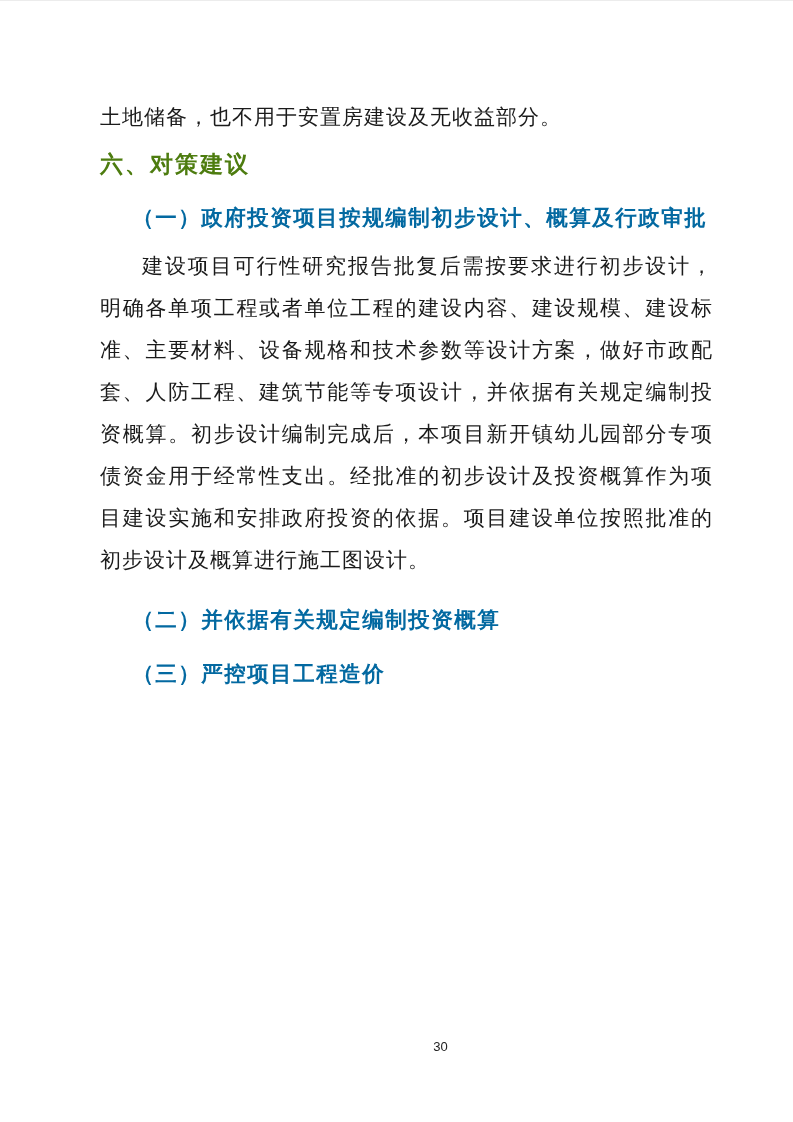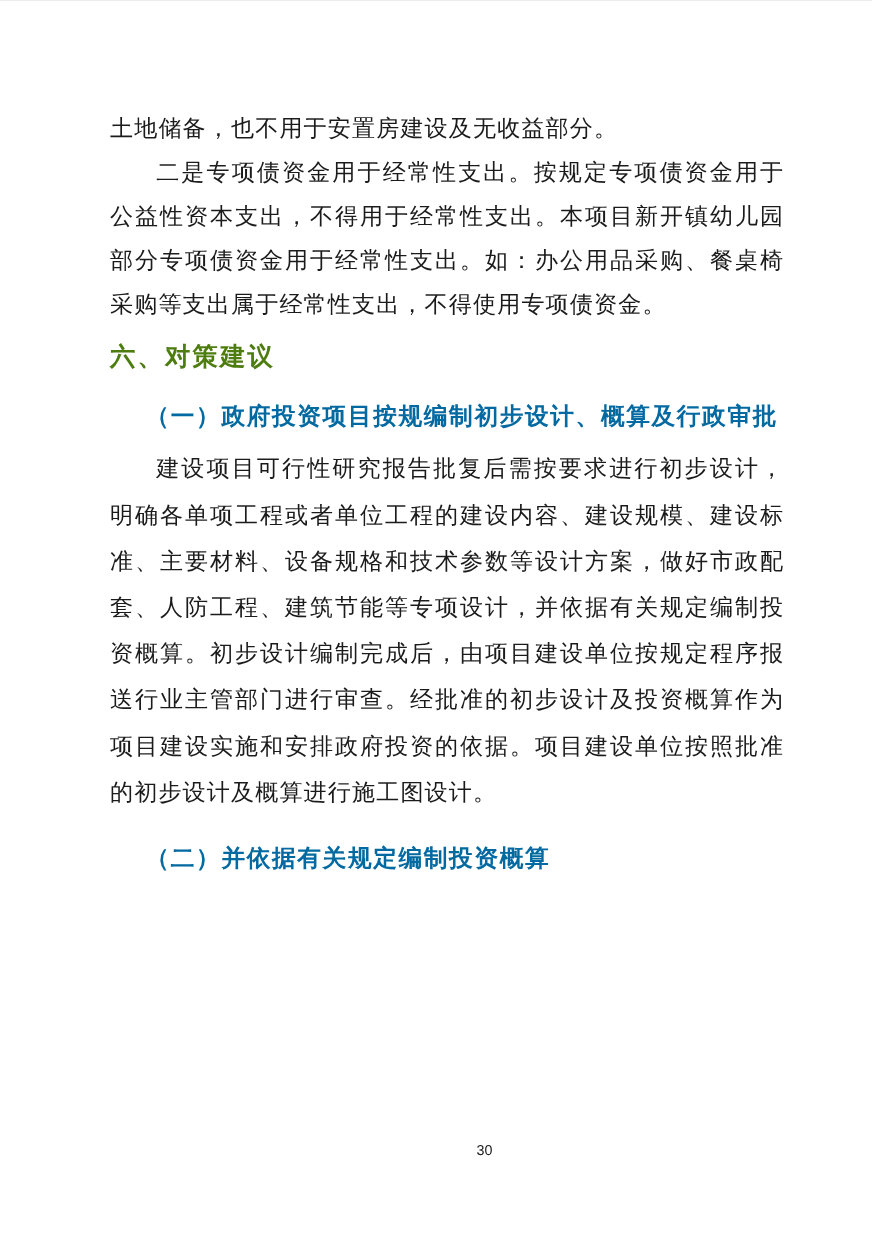--- a/index.html
+++ b/index.html
@@ -76,30 +76,30 @@
   }
 </style>
 </head>
 <body>
 
 <div class="page">
   <div class="content">
 
     <p class="body no-indent">土地储备，也不用于安置房建设及无收益部分。</p>
 
-    <p class="body">二是专项债资金用于经常性支出。按规定专项债资金用于公益性资本支出，不得用于经常性支出。本项目新开镇幼儿园部分专项债资金用于经常性支出。如：办公用品采购、餐桌椅采购等支出属于经常性支出，不得使用专项债资金。</p>
 
     <h1 class="section">六、对策建议</h1>
 
     <h2 class="subsection">（一）政府投资项目按规编制初步设计、概算及行政审批</h2>
 
-    <p class="body tall after-heading">建设项目可行性研究报告批复后需按要求进行初步设计，明确各单项工程或者单位工程的建设内容、建设规模、建设标准、主要材料、设备规格和技术参数等设计方案，做好市政配套、人防工程、建筑节能等专项设计，并依据有关规定编制投资概算。初步设计编制完成后，由项目建设单位按规定程序报送行业主管部门进行审查。经批准的初步设计及投资概算作为项目建设实施和安排政府投资的依据。项目建设单位按照批准的初步设计及概算进行施工图设计。</p>
+    <p class="body tall after-heading">建设项目可行性研究报告批复后需按要求进行初步设计，明确各单项工程或者单位工程的建设内容、建设规模、建设标准、主要材料、设备规格和技术参数等设计方案，做好市政配套、人防工程、建筑节能等专项设计，并依据有关规定编制投资概算。初步设计编制完成后，本项目新开镇幼儿园部分专项债资金用于经常性支出。经批准的初步设计及投资概算作为项目建设实施和安排政府投资的依据。项目建设单位按照批准的初步设计及概算进行施工图设计。</p>
 
     <h2 class="subsection">（二）并依据有关规定编制投资概算</h2>
 
 
+    <h2 class="subsection">（三）严控项目工程造价</h2>
 
   </div>
 
   <div class="footer">
     <span class="page-number">30</span>
   </div>
 </div>
 
 </body></html>

